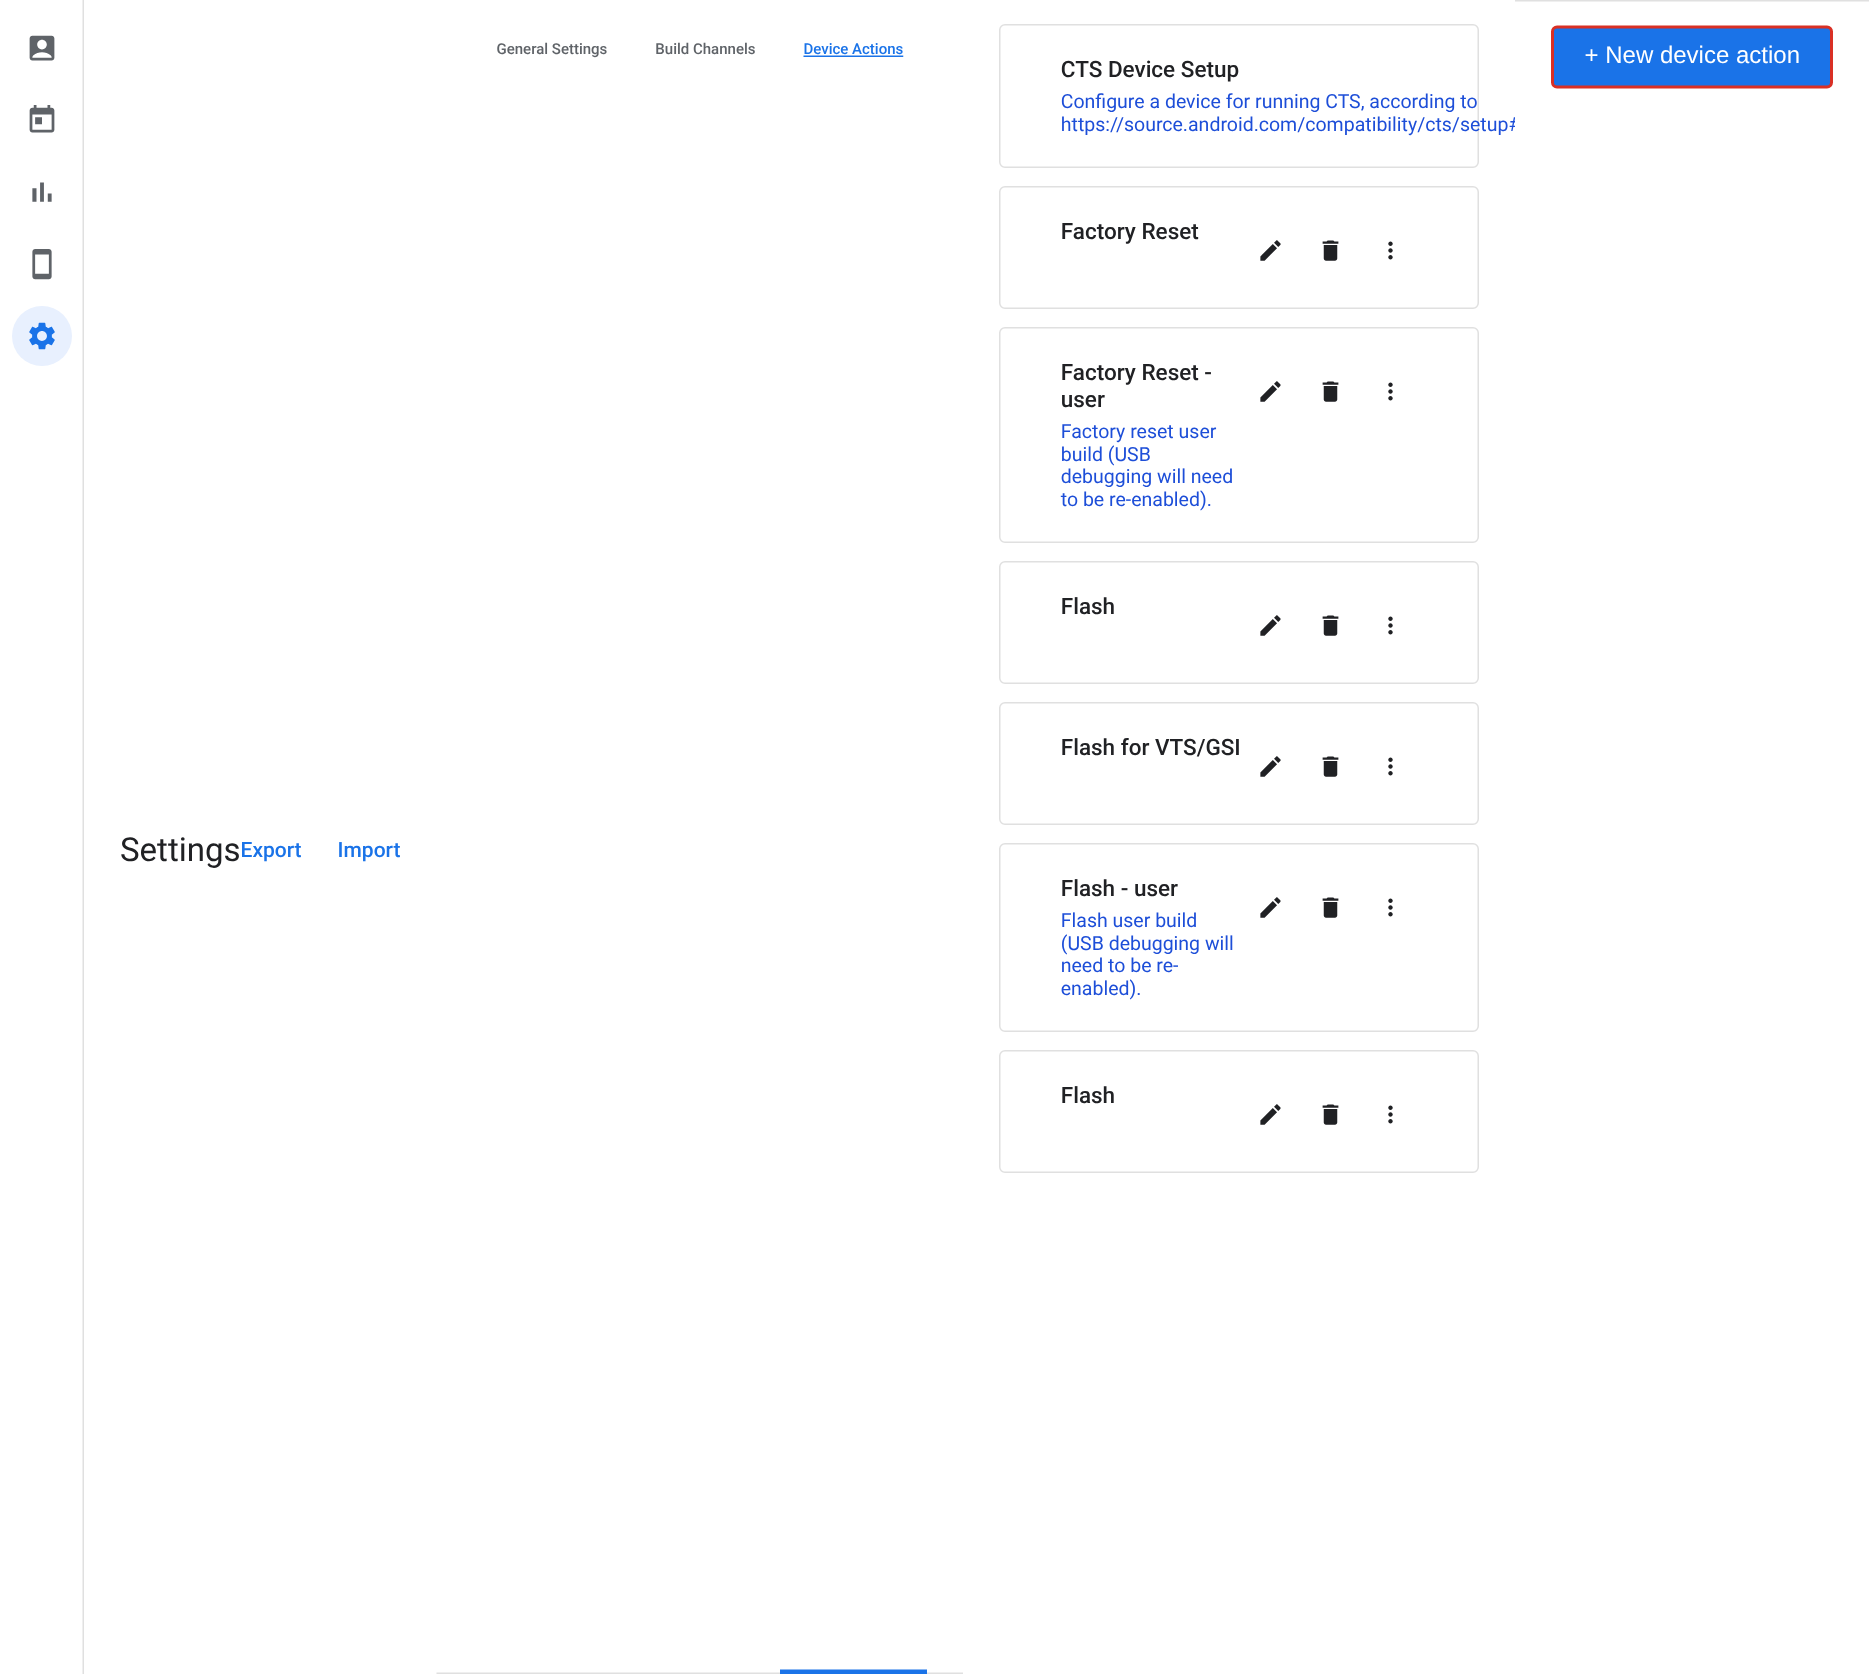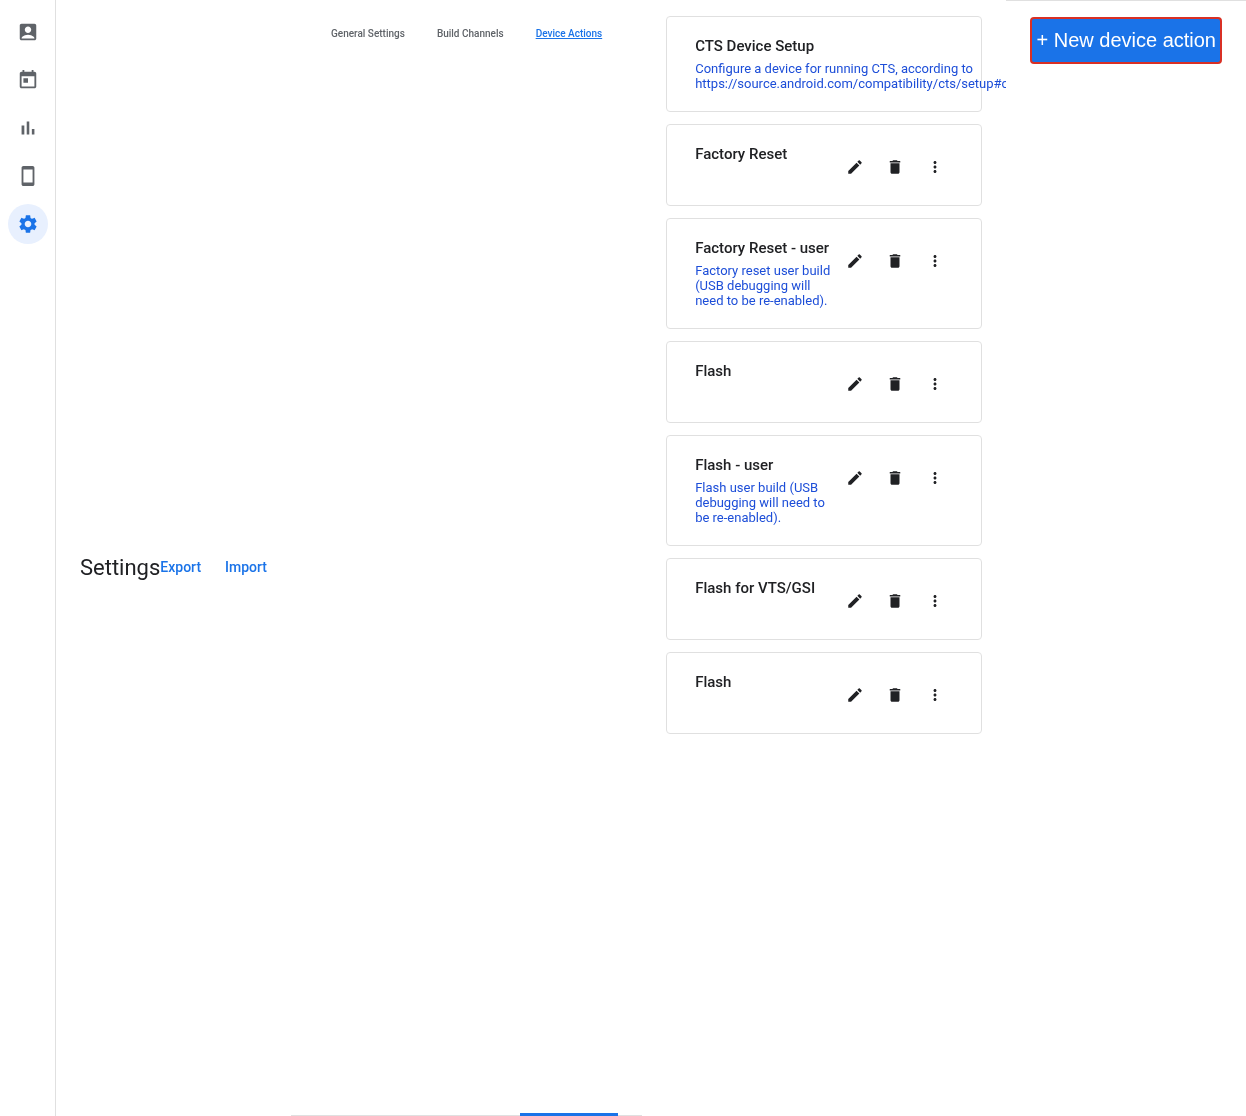--- a/index.html
+++ b/index.html
@@ -89,21 +89,21 @@
     .content {
       flex: 1;
       overflow-y: auto;
       padding: 16px 24px;
     }
 
     
     .action-card {
       border: 1px solid #e0e0e0;
       border-radius: 4px;
-      padding: 20px 28px;
+      padding: 20px 40px;
       margin-bottom: 12px;
       display: flex;
       align-items: flex-start;
       justify-content: space-between;
     }
     .action-card-content {
       flex: 1;
     }
     .action-card-title {
       font-size: 15px;
@@ -139,22 +139,22 @@
     .footer {
       padding: 16px 24px;
       border-top: 1px solid #e0e0e0;
       background: #fff;
     }
     .new-action-btn {
       background: #1a73e8;
       color: #fff;
       border: 2px solid #d93025;
       border-radius: 4px;
-      padding: 10px 4px;
-      font-size: 20px;
+      padding: 10px 20px;
+      font-size: 16px;
       font-weight: 500;
       cursor: pointer;
       outline: none;
     }
   </style>
 </head>
 <body>
 
 <div class="sidebar">
   <div class="sidebar-item">
@@ -287,20 +287,42 @@
           </button>
           <button class="icon-btn">
             <svg viewBox="0 0 24 24">
               <path d="M12 8c1.1 0 2-.9 2-2s-.9-2-2-2-2 .9-2 2 .9 2 2 2zm0 2c-1.1 0-2 .9-2 2s.9 2 2 2 2-.9 2-2-.9-2-2-2zm0 6c-1.1 0-2 .9-2 2s.9 2 2 2 2-.9 2-2-.9-2-2-2z"></path>
             </svg>
           </button>
         </div>
       </div>
       <div class="action-card">
         <div class="action-card-content">
+          <div class="action-card-title">Flash for VTS/GSI</div>
+        </div>
+        <div class="action-card-buttons">
+          <button class="icon-btn">
+            <svg viewBox="0 0 24 24">
+              <path d="M3 17.25V21h3.75L17.81 9.94l-3.75-3.75L3 17.25zM20.71 7.04c.39-.39.39-1.02 0-1.41l-2.34-2.34c-.39-.39-1.02-.39-1.41 0l-1.83 1.83 3.75 3.75 1.83-1.83z"></path>
+            </svg>
+          </button>
+          <button class="icon-btn">
+            <svg viewBox="0 0 24 24">
+              <path d="M6 19c0 1.1.9 2 2 2h8c1.1 0 2-.9 2-2V7H6v12zM19 4h-3.5l-1-1h-5l-1 1H5v2h14V4z"></path>
+            </svg>
+          </button>
+          <button class="icon-btn">
+            <svg viewBox="0 0 24 24">
+              <path d="M12 8c1.1 0 2-.9 2-2s-.9-2-2-2-2 .9-2 2 .9 2 2 2zm0 2c-1.1 0-2 .9-2 2s.9 2 2 2 2-.9 2-2-.9-2-2-2zm0 6c-1.1 0-2 .9-2 2s.9 2 2 2 2-.9 2-2-.9-2-2-2z"></path>
+            </svg>
+          </button>
+        </div>
+      </div>
+      <div class="action-card">
+        <div class="action-card-content">
           <div class="action-card-title">Flash - user</div>
           <div class="action-card-desc">Flash user build (USB debugging will need to be re-enabled).</div>
         </div>
         <div class="action-card-buttons">
           <button class="icon-btn">
             <svg viewBox="0 0 24 24">
               <path d="M3 17.25V21h3.75L17.81 9.94l-3.75-3.75L3 17.25zM20.71 7.04c.39-.39.39-1.02 0-1.41l-2.34-2.34c-.39-.39-1.02-.39-1.41 0l-1.83 1.83 3.75 3.75 1.83-1.83z"></path>
             </svg>
           </button>
           <button class="icon-btn">
@@ -310,42 +332,20 @@
           </button>
           <button class="icon-btn">
             <svg viewBox="0 0 24 24">
               <path d="M12 8c1.1 0 2-.9 2-2s-.9-2-2-2-2 .9-2 2 .9 2 2 2zm0 2c-1.1 0-2 .9-2 2s.9 2 2 2 2-.9 2-2-.9-2-2-2zm0 6c-1.1 0-2 .9-2 2s.9 2 2 2 2-.9 2-2-.9-2-2-2z"></path>
             </svg>
           </button>
         </div>
       </div>
       <div class="action-card">
         <div class="action-card-content">
-          <div class="action-card-title">Flash for VTS/GSI</div>
-        </div>
-        <div class="action-card-buttons">
-          <button class="icon-btn">
-            <svg viewBox="0 0 24 24">
-              <path d="M3 17.25V21h3.75L17.81 9.94l-3.75-3.75L3 17.25zM20.71 7.04c.39-.39.39-1.02 0-1.41l-2.34-2.34c-.39-.39-1.02-.39-1.41 0l-1.83 1.83 3.75 3.75 1.83-1.83z"></path>
-            </svg>
-          </button>
-          <button class="icon-btn">
-            <svg viewBox="0 0 24 24">
-              <path d="M6 19c0 1.1.9 2 2 2h8c1.1 0 2-.9 2-2V7H6v12zM19 4h-3.5l-1-1h-5l-1 1H5v2h14V4z"></path>
-            </svg>
-          </button>
-          <button class="icon-btn">
-            <svg viewBox="0 0 24 24">
-              <path d="M12 8c1.1 0 2-.9 2-2s-.9-2-2-2-2 .9-2 2 .9 2 2 2zm0 2c-1.1 0-2 .9-2 2s.9 2 2 2 2-.9 2-2-.9-2-2-2zm0 6c-1.1 0-2 .9-2 2s.9 2 2 2 2-.9 2-2-.9-2-2-2z"></path>
-            </svg>
-          </button>
-        </div>
-      </div>
-      <div class="action-card">
-        <div class="action-card-content">
           <div class="action-card-title">Flash</div>
         </div>
         <div class="action-card-buttons">
           <button class="icon-btn">
             <svg viewBox="0 0 24 24">
               <path d="M3 17.25V21h3.75L17.81 9.94l-3.75-3.75L3 17.25zM20.71 7.04c.39-.39.39-1.02 0-1.41l-2.34-2.34c-.39-.39-1.02-.39-1.41 0l-1.83 1.83 3.75 3.75 1.83-1.83z"></path>
             </svg>
           </button>
           <button class="icon-btn">
             <svg viewBox="0 0 24 24">

